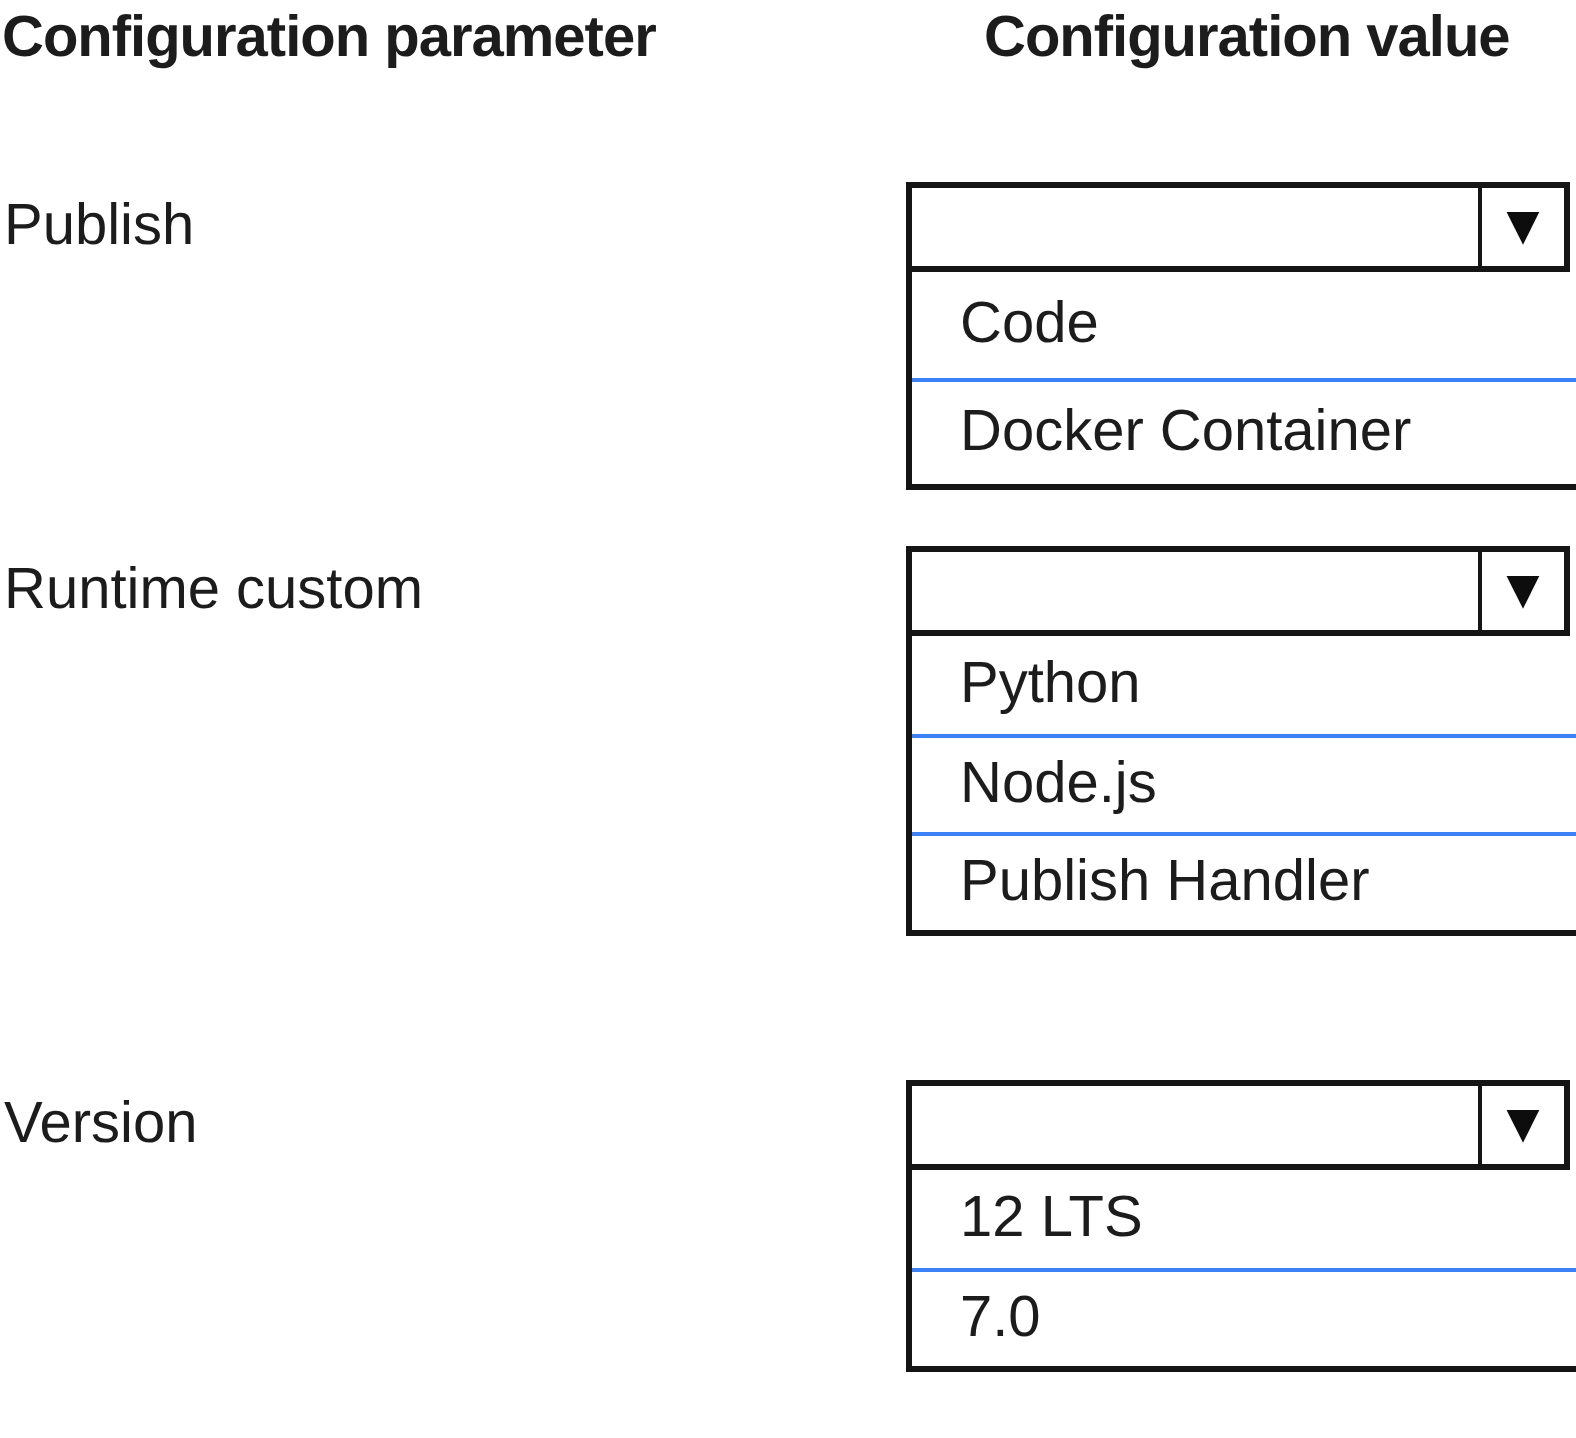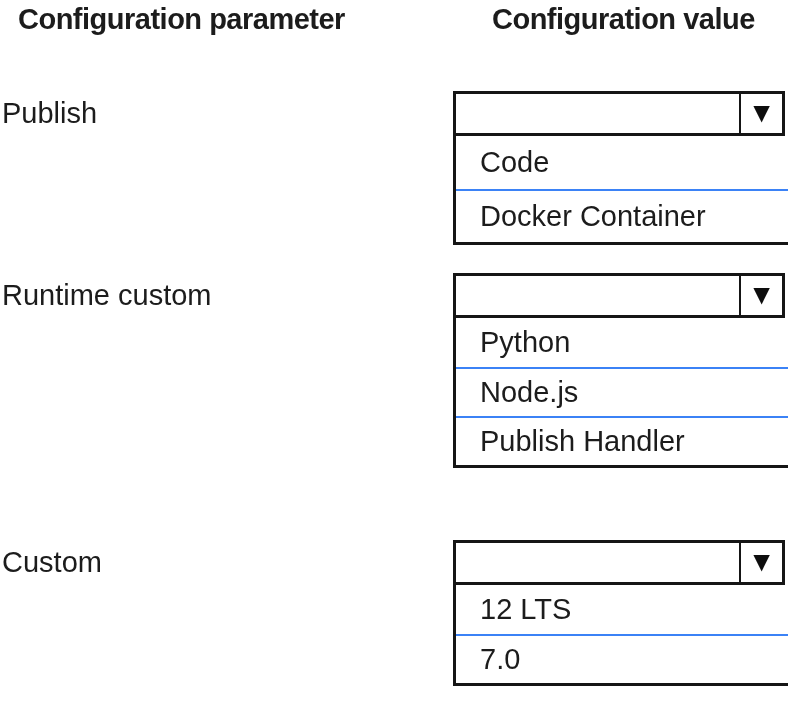--- a/index.html
+++ b/index.html
@@ -12,21 +12,21 @@
     position: relative;
   }
   .col-header {
     position: absolute;
     top: 3px;
     font-size: 29px;
     font-weight: bold;
     letter-spacing: -0.5px;
     white-space: nowrap;
   }
-  .col-header.param { left: 18px; }
+  .col-header.param { left: 1px; }
   .col-header.value { left: 492px; }
 
   #groups { position: absolute; left: 0; top: 0; width: 788px; height: 719px; margin-top: 23px; }
 
   .group { position: absolute; left: 0; width: 788px; }
   .group-0 { top: 68px; }
   .group-1 { top: 250px; }
   .group-2 { top: 517px; }
 
   .group-label {
@@ -126,21 +126,21 @@
       </div>
       <div class="options">
           <div class="option">Python</div>
           <div class="option">Node.js</div>
           <div class="option">Publish Handler</div>
         </div>
     </div>
   </div>
 
   <div class="group group-2">
-    <div class="group-label">Custom</div>
+    <div class="group-label">Version</div>
     <div class="dropdown">
       <div class="select-box">
         <span class="select-value"></span>
         <span class="arrow-cell">
           <span class="arrow-glyph">▼</span>
         </span>
       </div>
       <div class="options">
           <div class="option">12 LTS</div>
           <div class="option">7.0</div>

